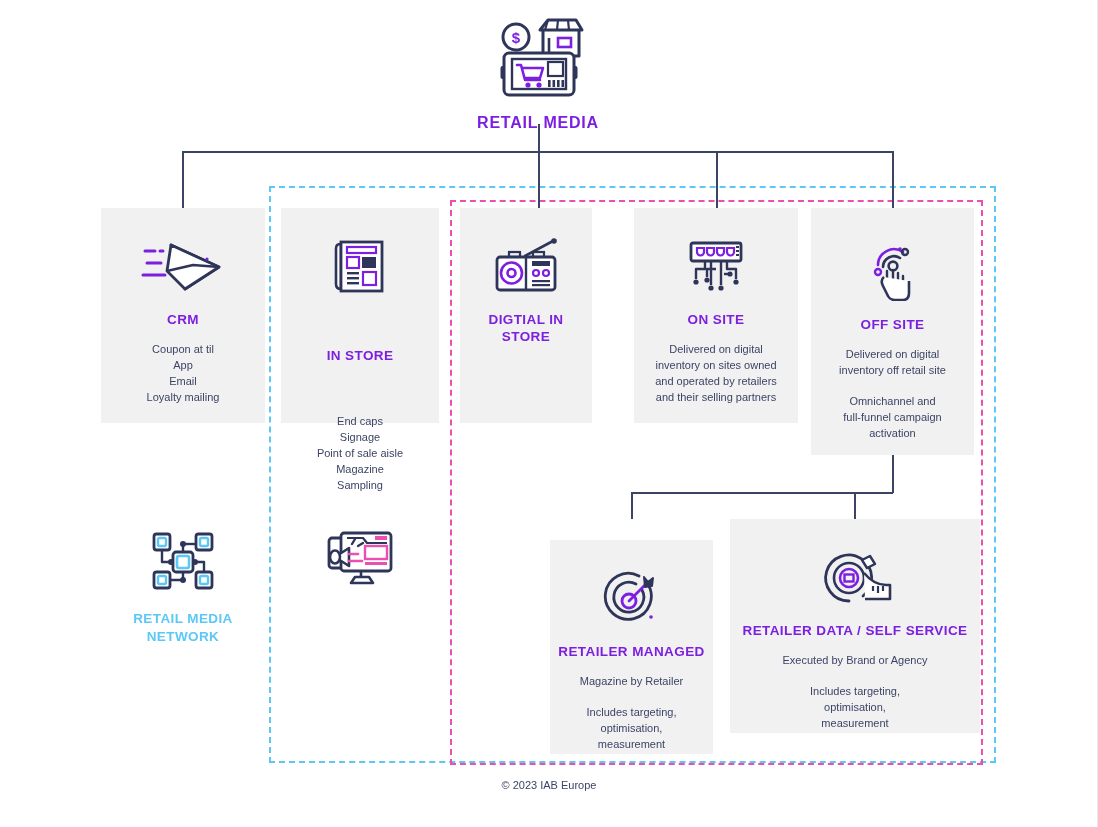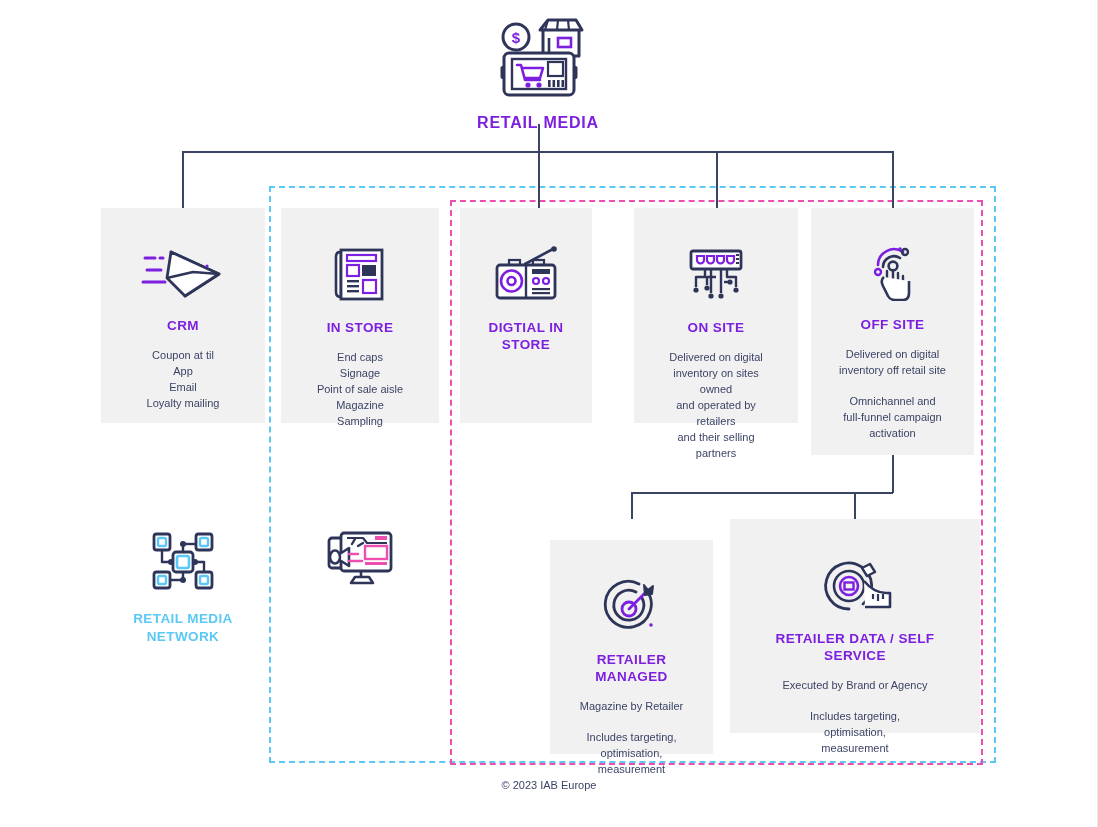--- a/index.html
+++ b/index.html
@@ -32,21 +32,21 @@
     position: absolute;
     background: #3C4466;
   }
   .conn-h { height: 1.6px; }
   .conn-v { width: 1.6px; }
 
   
   .card {
     position: absolute;
     background: #F1F1F1;
-    padding: 16px;
+    padding: 8px;
     display: flex;
     flex-direction: column;
     align-items: center;
   }
   .card-icon {
     margin-top: 22px;
     height: 58px;
     display: flex;
     align-items: center;
     justify-content: center;
@@ -195,21 +195,21 @@
     <div class="card-body">
       <div class="para">
         <div>Coupon at til</div>
         <div>App</div>
         <div>Email</div>
         <div>Loyalty mailing</div>
       </div>
     </div>
   </div>
 
-  <div class="card" style="left:281px; top:208px; width:158px; height:215px;">
+  <div class="card" style="left:281px; top:208px; width:158px; height:215px;gap:36px;">
     <div class="card-icon">
       <svg width="60" height="58" viewBox="0 0 60 58">
         <path d="M10 6 Q6 6 6 11 L6 46 Q6 51 11 51 L11 6 Z" fill="#fff" stroke="#2E3559" stroke-width="2.6" stroke-linejoin="round"></path>
         <rect x="11" y="4" width="41" height="49" fill="#fff" stroke="#2E3559" stroke-width="2.8"></rect>
         <rect x="17" y="9" width="29" height="6" fill="none" stroke="#7C1FE0" stroke-width="2.2"></rect>
         <rect x="17" y="19" width="12" height="11" fill="none" stroke="#7C1FE0" stroke-width="2.2"></rect>
         <rect x="32" y="19" width="14" height="11" fill="#2E3559"></rect>
         <rect x="17" y="34" width="12" height="2.4" fill="#2E3559"></rect>
         <rect x="17" y="39" width="12" height="2.4" fill="#2E3559"></rect>
         <rect x="17" y="44" width="12" height="2.4" fill="#2E3559"></rect>

